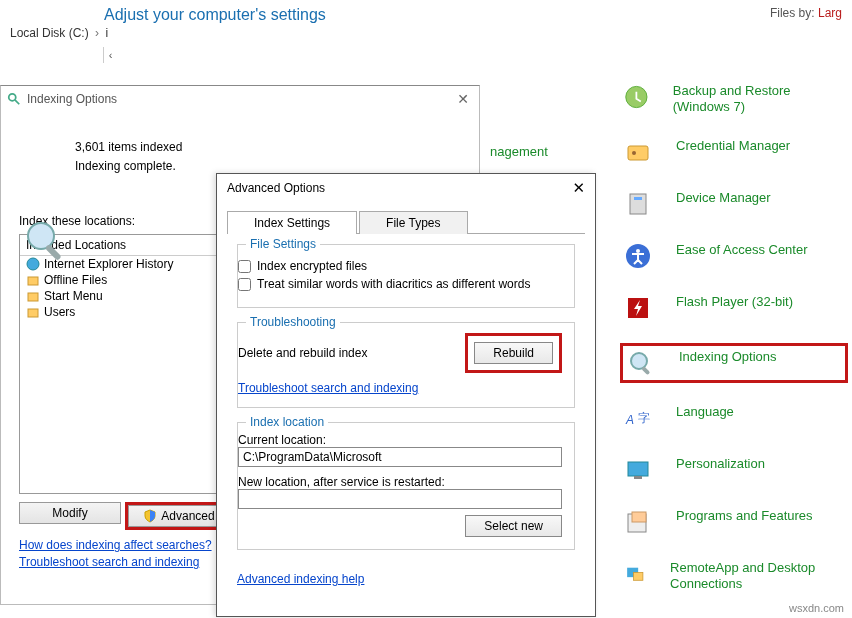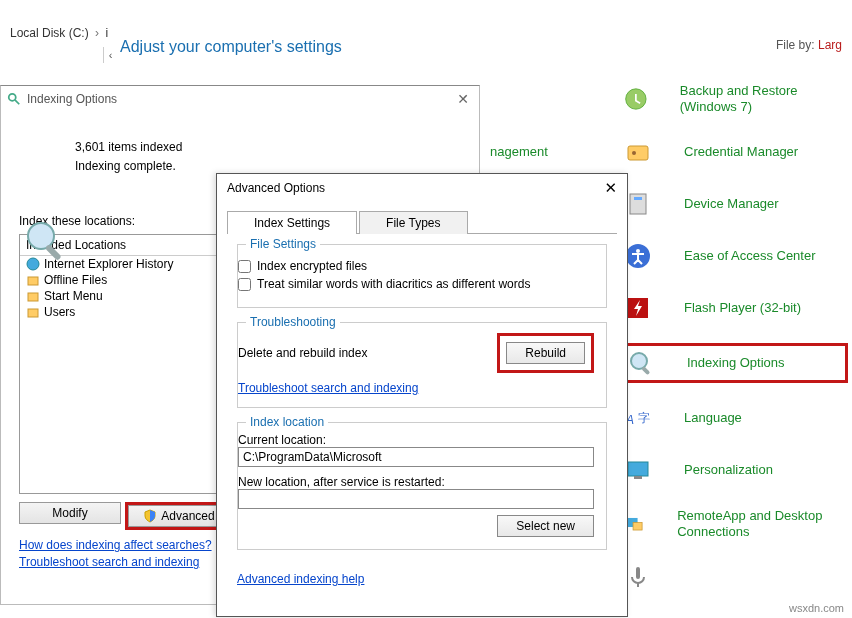--- a/index.html
+++ b/index.html
@@ -1,26 +1,26 @@
 <!DOCTYPE html>
 <html><head>
   <meta charset="utf-8">
   <style>
     * { box-sizing: border-box; margin: 0; padding: 0; font-family: "Segoe UI", Tahoma, sans-serif; font-size: 12px; }
     body { width: 852px; height: 618px; background: #fff; position: relative; overflow: hidden; color: #000; }
 
     
-    .cp-header { position:absolute; left:120px; top:6px; right:0; height:50px;margin-top:32px; }
+    .cp-header { position:absolute; left:104px; top:6px; right:0; height:50px; }
     .cp-title { color:#1a6fb0; font-size:16px; }
     .cp-viewby { position:absolute; right:10px; top:0; font-size:12px; color:#555;}
     .cp-viewby .val { color:#b91c1c;}
     .breadcrumb { position:absolute; left:10px; top:26px; color:#333; }
     .breadcrumb .arrow { color:#777; margin:0 3px;}
     .cp-right { position:absolute; left:620px; top:80px; right:4px; }
-    .cp-item { display:flex; align-items:center; gap:32px; margin-bottom:18px; padding:3px 4px;}
+    .cp-item { display:flex; align-items:flex-start; gap:24px; margin-bottom:18px; padding:3px 4px;}
     .cp-item span.lbl { color:#1a8a2a; font-size:13px; line-height:1.2; }
     .cp-item.highlight { border:3px solid #c21717; }
     .frag { color:#1a8a2a; font-size:13px; position:absolute; left:490px; top:144px; }
 
     .ico { width:28px; height:28px; display:inline-block; }
 
     
     .win-idx { position:absolute; left:0; top:85px; width:480px; height:520px; background: linear-gradient(#fff,#fff); border:1px solid #bbb; border-top:1px solid #888; }
     .win-idx .titlebar { height:26px; display:flex; align-items:center; gap:6px; padding-left:6px; color:#555; }
     .win-idx .titlebar .x { margin-left:auto; margin-right:10px; color:#666; font-size:14px;}
@@ -33,21 +33,21 @@
     .loc-item { display:flex; align-items:center; gap:4px; padding:1px 6px;}
     .fi { width:14px; height:14px; display:inline-block;}
     .btnrow { display:flex; gap:4px; margin-top:8px;}
     .btn { background: linear-gradient(#f4f4f4,#e4e4e4); border:1px solid #999; height:22px; display:flex; align-items:center; justify-content:center; cursor:pointer;}
     .btn.half { width:102px;}
     .adv-wrap { border:3px solid #c21717; padding:0; display:inline-block;}
     .links { margin-top:8px;}
     .links a { color:#0645cc; text-decoration:underline; display:block; margin:3px 0; cursor:pointer;}
 
     
-    .win-adv { position:absolute; left:216px; top:173px; width:412px; height:444px; background:#fff; border:1px solid #555; box-shadow: -2px 0 6px rgba(0,0,0,.15);}
+    .win-adv { position:absolute; left:216px; top:173px; width:380px; height:444px; background:#fff; border:1px solid #555; box-shadow: -2px 0 6px rgba(0,0,0,.15);}
     .adv-title { height:28px; display:flex; align-items:center; padding:0 10px; font-size:12px;}
     .adv-title .x { margin-left:auto; font-size:15px; font-weight:400; cursor:pointer;}
     .tabs { display:flex; border-bottom:1px solid #aaa; margin: 8px 10px 0 10px;}
     .tab { padding:4px 26px; border:1px solid #aaa; border-bottom:none; background:#f1f1f1; margin-right:2px; position:relative; top:1px; cursor:pointer;}
     .tab.active { background:#fff;}
     .adv-content { padding: 10px 20px;}
     .group { border:1px solid #ccc; padding:10px 12px 12px 0; margin-bottom:14px; position:relative;}
     .group-title { position:absolute; top:-8px; left:8px; background:#fff; padding:0 4px; color:#1a6fb0;}
     .chk { display:flex; align-items:center; gap:6px; margin:4px 0;}
     .chk input { width:13px; height:13px;}
@@ -67,21 +67,21 @@
 <div class="breadcrumb">
   <span>Local Disk (C:)</span>
   <span class="arrow">›</span>
   <span>i</span>
 </div>
 <div class="ext">‹</div>
 
 <div class="cp-header">
   <span class="cp-title">Adjust your computer's settings</span>
   <span class="cp-viewby">
-    <span>File by:</span>
+    <span>Files by:</span>
     <span class="val">Larg</span>
   </span>
 </div>
 <span class="frag">nagement</span>
 
 <div class="cp-right" id="cp-right">
     <div class="cp-item">
       <svg class="ico" viewBox="0 0 28 28">
         <circle cx="14" cy="14" r="12" fill="#9c6" stroke="#5a3"></circle>
         <path d="M14 8 v8 l5 3" stroke="#fff" stroke-width="2" fill="none"></path>
@@ -130,20 +130,27 @@
         <text x="14" y="18" font-size="12" fill="#36c">字</text>
       </svg>
       <span class="lbl">Language</span>
     </div>
     <div class="cp-item">
       <svg class="ico" viewBox="0 0 28 28">
         <rect x="4" y="6" width="20" height="14" fill="#4ad" stroke="#289"></rect>
         <rect x="10" y="20" width="8" height="3" fill="#888"></rect>
       </svg>
       <span class="lbl">Personalization</span>
+    </div>
+    <div class="cp-item">
+      <svg class="ico" viewBox="0 0 28 28">
+        <rect x="4" y="6" width="18" height="18" fill="#eee" stroke="#888"></rect>
+        <rect x="8" y="4" width="14" height="10" fill="#fc9" stroke="#c96"></rect>
+      </svg>
+      <span class="lbl">Programs and Features</span>
     </div>
     <div class="cp-item">
       <svg class="ico" viewBox="0 0 28 28">
         <rect x="4" y="6" width="14" height="12" fill="#4ad"></rect>
         <rect x="12" y="12" width="12" height="10" fill="#fc6" stroke="#c93"></rect>
       </svg>
       <span class="lbl">RemoteApp and Desktop Connections</span>
     </div>
     <div class="cp-item">
       <svg class="ico" viewBox="0 0 28 28">

